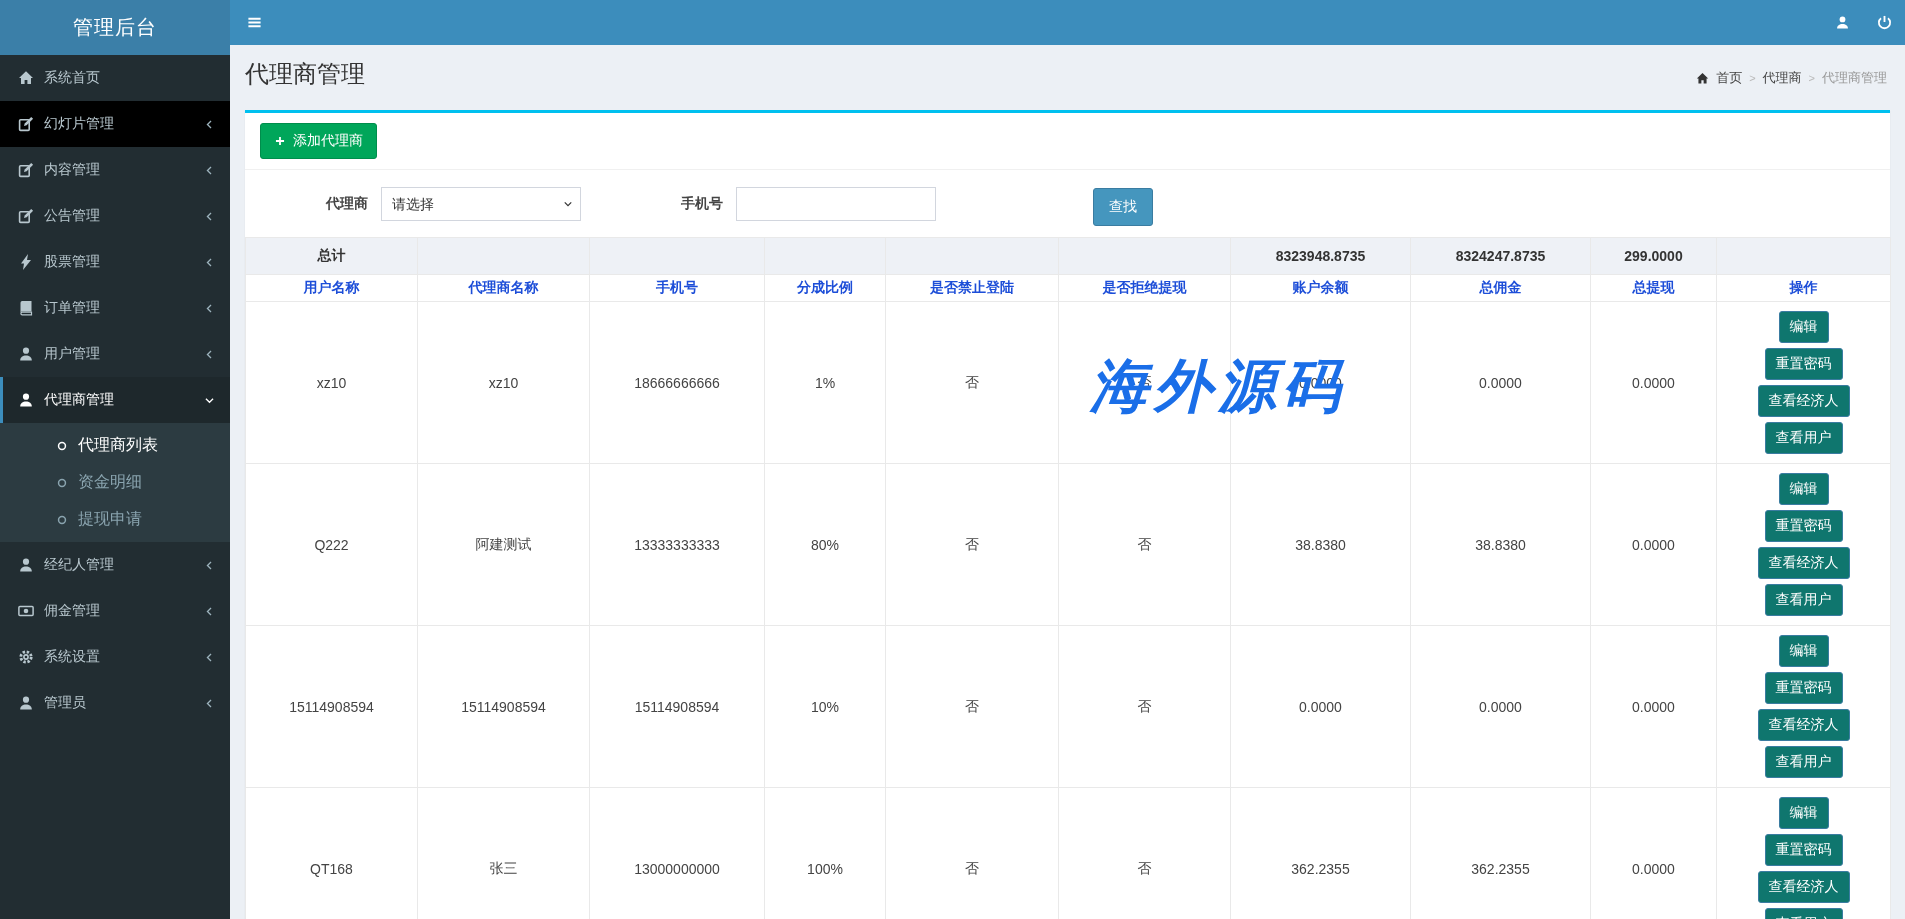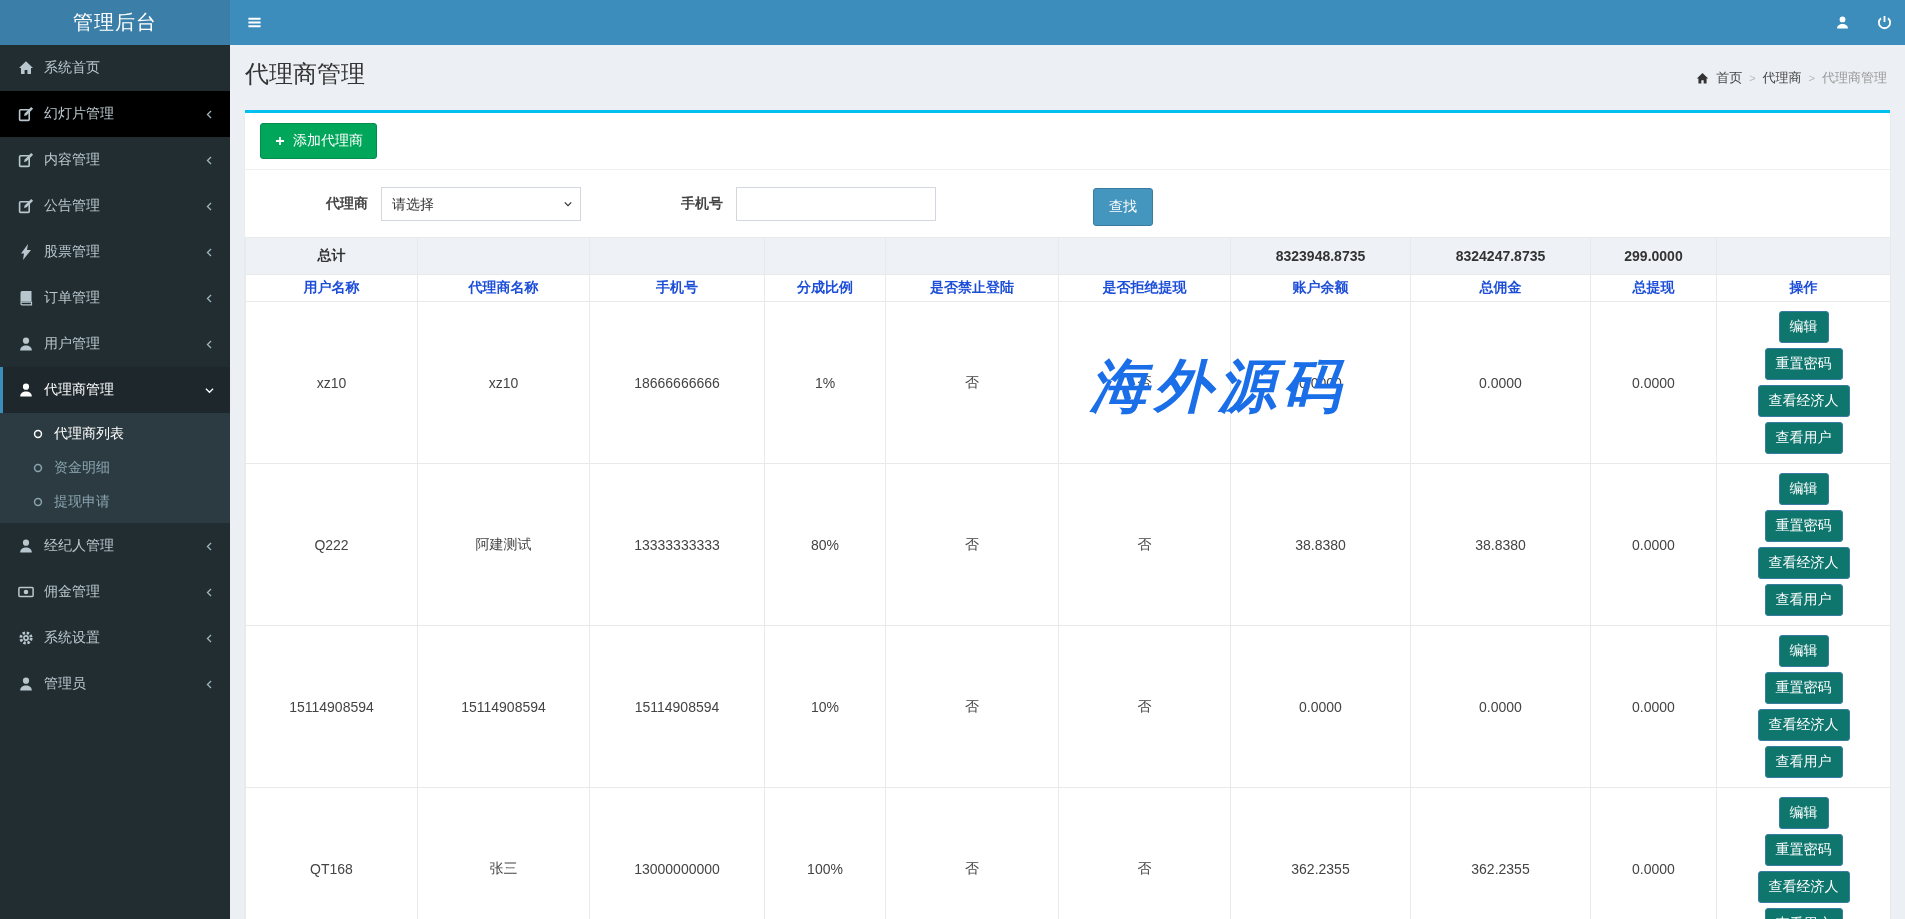--- a/index.html
+++ b/index.html
@@ -1,30 +1,30 @@
 <!DOCTYPE html>
 <html><head>
 <meta charset="utf-8">
 <style>
   * { box-sizing: border-box; margin: 0; padding: 0; }
   body { font-family: "Liberation Sans", "DejaVu Sans", sans-serif; background:#ecf0f5; }
   .wrapper { position: relative; width: 1905px; height: 919px; overflow: hidden; background:#ecf0f5; }
 
   
   .sidebar { position:absolute; left:0; top:0; width:230px; height:100%; background:#222d32; z-index:10; }
-  .logo { height:45px; background:#3b7fa8; color:#fff; font-size:20px; display:flex; align-items:center; justify-content:center; letter-spacing:1px; }
+  .logo { height:55px; background:#3b7fa8; color:#fff; font-size:20px; display:flex; align-items:center; justify-content:center; letter-spacing:1px; }
   .menu { list-style:none; }
   .mi { display:flex; align-items:center; gap:10px; padding:14px 15px; color:#b8c7ce; font-size:14px; cursor:pointer; border-left:3px solid transparent; }
   .mi .ic { width:16px; height:16px; flex:none; }
   .mi .chev { margin-left:auto; width:11px; height:11px; color:#9db3bd; }
   .mi.hovered { background:#000000; }
   .mi.active { background:#1e282c; border-left-color:#3c8dbc; color:#fff; }
   .mi.active .chev { color:#fff; }
   .submenu { list-style:none; background:#2c3b41; padding:4px 0; }
-  .smi { display:flex; align-items:center; gap:10px; padding:8px 15px 8px 32px; font-size:14px; color:#8aa4af; cursor:pointer; }
+  .smi { display:flex; align-items:center; gap:10px; padding:8px 15px 8px 32px; font-size:16px; color:#8aa4af; cursor:pointer;margin-left:24px; }
   .smi .ic { width:12px; height:12px; flex:none; }
   .smi.active { color:#fff; }
   .smi.active .ic { color:#fff; }
 
   
   .main { position:absolute; left:230px; top:0; width:1675px; height:100%; }
   .navbar { height:45px; background:#3c8dbc; display:flex; align-items:center; }
   .nav-toggle { width:48px; height:45px; display:flex; align-items:center; justify-content:center; color:#fff; cursor:pointer; }
   .nav-toggle .ic { width:15px; height:15px; }
   .nav-right { margin-left:auto; display:flex; }

